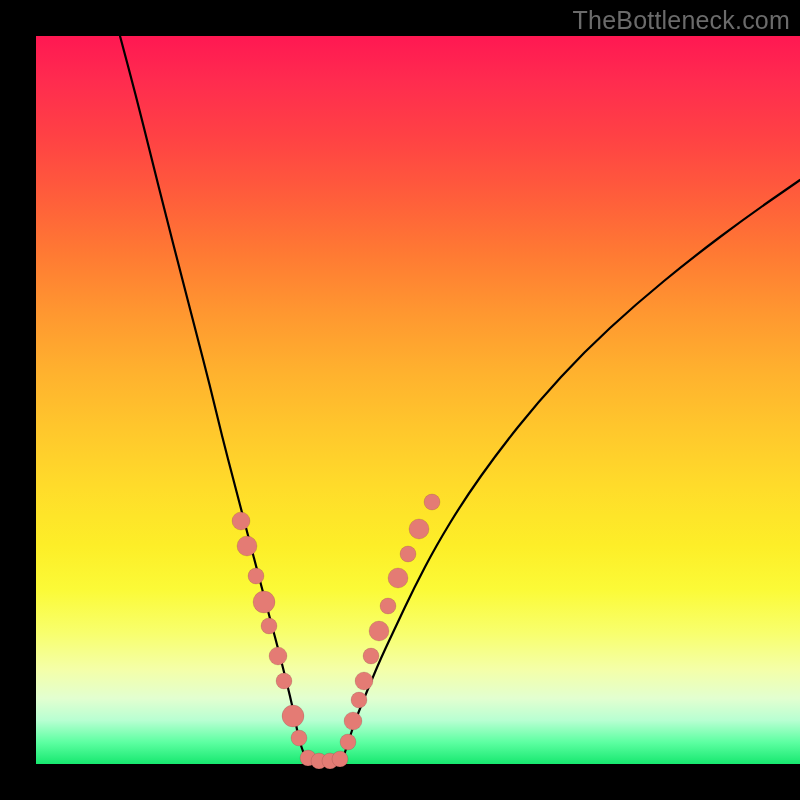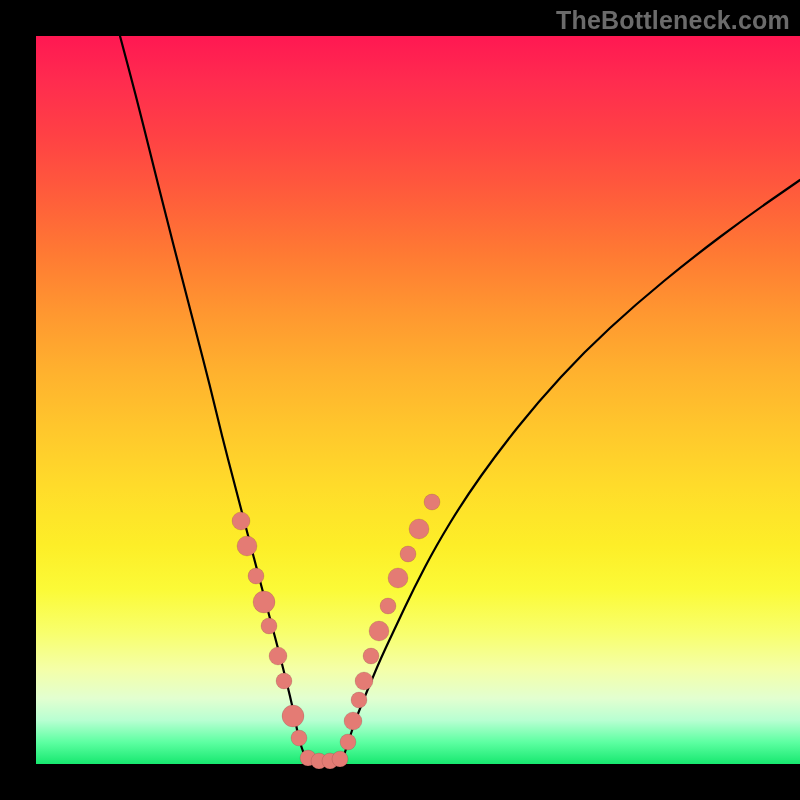--- a/index.html
+++ b/index.html
@@ -44,21 +44,21 @@
       #5dffa2 97%,
       #17e86f 100%);
   }
   .watermark {
     position: absolute;
     top: 6px;
     right: 10px;
     font-family: Arial, Helvetica, sans-serif;
     font-size: 25px;
     color: #6b6b6b;
-    font-weight: 700;
+    font-weight: 400;
     letter-spacing: 0.2px;
     user-select: none;
     text-align: right;
   }
   svg.curves {
     position: absolute;
     left: 36px;
     top: 36px;
     width: 764px;
     height: 728px;

